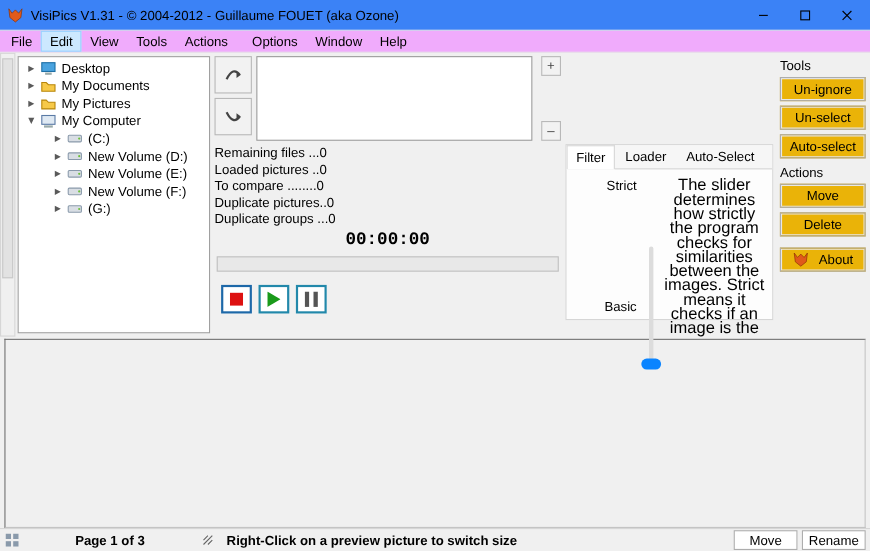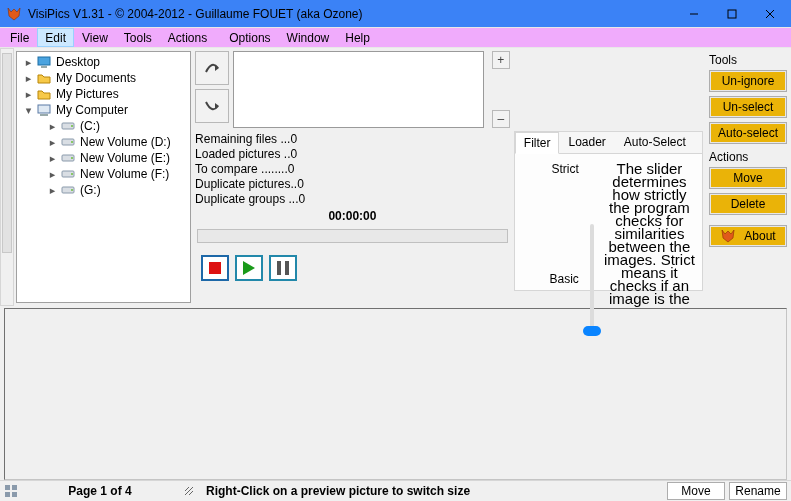--- a/index.html
+++ b/index.html
@@ -37,21 +37,21 @@
 
 .mid-col { width: 330px; display: flex; flex-direction: column; padding: 3px 2px; }
 .mid-top { height: 77px; display: flex; gap: 4px; }
 .navbtns { width: 34px; display: flex; flex-direction: column; gap: 4px; }
 .sqbtn { width: 34px; height: 34px; background: #f2f2f2; border: 1px solid #b8b8b8; display: flex; align-items: center; justify-content: center; }
 .preview-box { flex: 1; background: #fff; border: 1px solid #9a9a9a; position: relative; margin-right: 4px; }
 .preview-right { width: 18px; display: flex; flex-direction: column; justify-content: space-between; }
 .mini-btn { width: 18px; height: 18px; background: #f2f2f2; border: 1px solid #b8b8b8; display: flex; align-items: center; justify-content: center; font-size: 12px; color: #444; }
 .stats { margin-top: 4px; line-height: 15px; color: #000; }
 .stats div { height: 15px; }
-.timer { text-align: center; font-family: Liberation Sans, sans-serif; font-size: 12px; margin-top: 2px; font-weight: bold; }
+.timer { text-align: center; font-family: Liberation Mono, monospace; font-size: 16px; margin-top: 2px; font-weight: bold; }
 .progress { height: 14px; background: #e8e8e8; border: 1px solid #c0c0c0; margin: 6px 2px 2px 2px; }
 .media-row { display: flex; gap: 6px; margin-top: 10px; padding-left: 6px; }
 .media-btn { width: 28px; height: 26px; background: #fff; border: 2px solid #28a; display: flex; align-items: center; justify-content: center; }
 .media-btn.stop-on { border-color: #1d68a8; }
 .media-btn svg { display: block; } 
 
 .mid-right { width: 200px; display: flex; flex-direction: column; padding: 3px 2px; }
 .tabs-area { margin-top: 2px; border: 1px solid #d6d6d6; background: #fdfdfd; height: 160px; display: flex; flex-direction: column; }
 .tab-strip { display: flex; height: 22px; align-items: flex-end; background: #f6f6f6; border-bottom: 1px solid #d6d6d6; }
 .tab { padding: 3px 8px; color: #000; border: 1px solid transparent; }
@@ -323,21 +323,21 @@
   <div class="statusbar">
     <div class="status-left">
       <span class="deco">
           <svg width="12" height="12">
             <rect x="0" y="0" width="5" height="5" fill="#8a9aab"></rect>
             <rect x="7" y="0" width="5" height="5" fill="#8a9aab"></rect>
             <rect x="0" y="7" width="5" height="5" fill="#8a9aab"></rect>
             <rect x="7" y="7" width="5" height="5" fill="#8a9aab"></rect>
           </svg>
         </span>
-      <span class="status-page">Page 1 of 4</span>
+      <span class="status-page">Page 1 of 3</span>
       <span class="deco">
           <svg width="12" height="12">
             <path d="M2 10 L10 2 M2 6 L6 2 M6 10 L10 6" stroke="#666" stroke-width="1"></path>
           </svg>
         </span>
     </div>
     <div class="status-mid">Right-Click on a preview picture to switch size</div>
     <div class="status-btns">
       <div class="status-btn">Move</div>
       <div class="status-btn">Rename</div>

